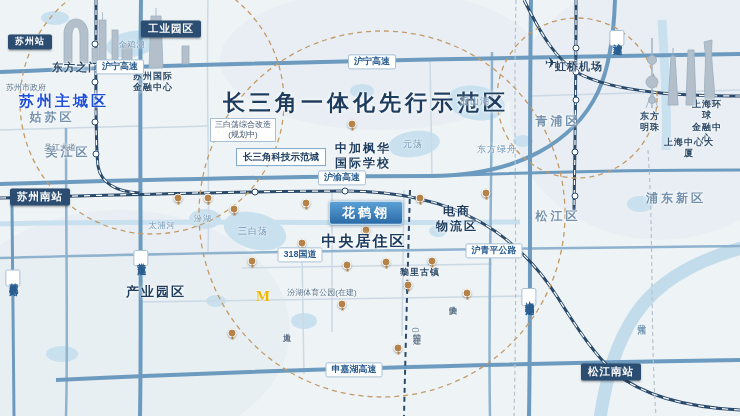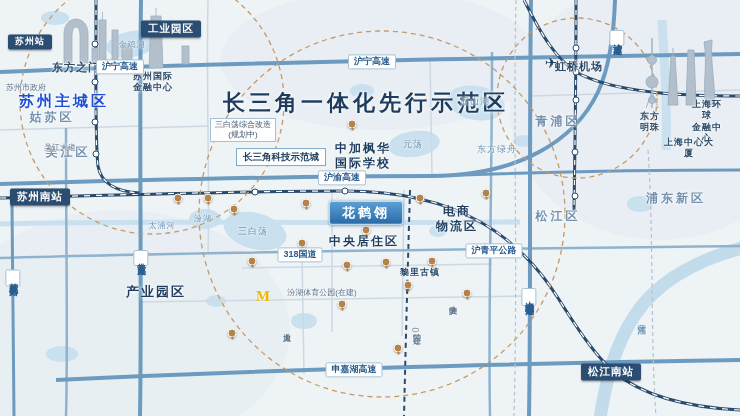--- a/index.html
+++ b/index.html
@@ -154,21 +154,21 @@
 
   <div id="labels">
       <div class="lbl city-title" style="left: 64px; top: 101px;">苏州主城区</div>
       <div class="lbl region" style="left: 52px; top: 117px;">姑苏区</div>
       <div class="lbl region" style="left: 68px; top: 152px;">吴江区</div>
       <div class="lbl region" style="left: 558px; top: 121px;">青浦区</div>
       <div class="lbl region" style="left: 558px; top: 216px;">松江区</div>
       <div class="lbl region" style="left: 676px; top: 198px;">浦东新区</div>
       <div class="lbl zone-xl" style="left: 366px; top: 103px;">长三角一体化先行示范区</div>
       <div class="lbl zone" style="left: 156px; top: 292px;">产业园区</div>
-      <div class="lbl zone" style="left: 364px; top: 241px; font-size: 12px;">中央居住区</div>
+      <div class="lbl zone" style="left: 364px; top: 241px; font-size: 15px;">中央居住区</div>
       <div class="lbl zone" style="left: 457px; top: 219px; font-size: 12px;">电商
 物流区</div>
       <div class="lbl boxed" style="left: 281px; top: 157px;">长三角科技示范城</div>
       <div class="lbl zone" style="left: 363px; top: 156px; font-size: 12px;">中加枫华
 国际学校</div>
       <div class="lbl station" style="left: 40px; top: 197px;">苏州南站</div>
       <div class="lbl station" style="left: 611px; top: 372px;">松江南站</div>
       <div class="lbl station" style="left: 171px; top: 29px;">工业园区</div>
       <div class="lbl station" style="left: 30px; top: 42px; font-size: 9px;">苏州站</div>
       <div class="lbl road-h" style="left: 120px; top: 67px;">沪宁高速</div>

